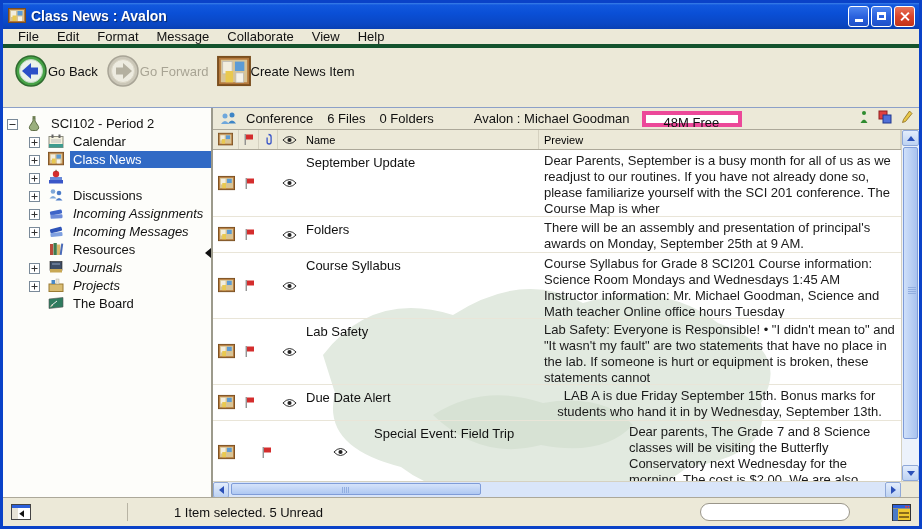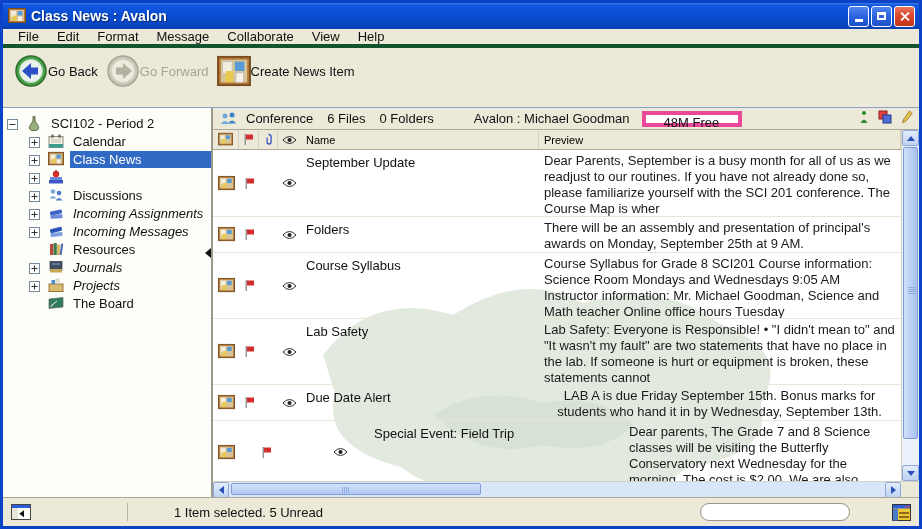--- a/index.html
+++ b/index.html
@@ -483,21 +483,21 @@
                   </svg>
                 </span>
               <span class="cell ic c3"></span>
               <span class="cell ic c4">
                   <svg width="15" height="10" viewBox="0 0 16 10">
                     <path d="M1 5 Q8 -2.5 15 5 Q8 12.5 1 5 Z" fill="none" stroke="#222"></path>
                     <circle cx="8" cy="5" r="2.2" fill="#222"></circle>
                   </svg>
                 </span>
               <span class="cell c5 name">Course Syllabus</span>
-              <span class="cell c6 preview">Course Syllabus for Grade 8 SCI201  Course information:  Science Room Mondays and Wednesdays 9:05 AM  Instructor information: Mr. Michael Goodman, Science and Math teacher Online office hours Tuesday</span>
+              <span class="cell c6 preview">Course Syllabus for Grade 8 SCI201  Course information:  Science Room Mondays and Wednesdays 1:45 AM  Instructor information: Mr. Michael Goodman, Science and Math teacher Online office hours Tuesday</span>
             </div>
 
             <div class="lrow" style="height:66px;">
               <span class="cell ic c1">
                   <svg width="17" height="17" viewBox="0 0 18 18">
                     <rect x="0.5" y="1.5" width="17" height="14" fill="#B5793C" stroke="#7A4E1E"></rect>
                     <rect x="2" y="3" width="14" height="11" fill="#D8C496"></rect>
                     <rect x="3" y="4" width="5" height="6" fill="#F2EEDF"></rect>
                     <rect x="9.5" y="4" width="5" height="4.5" fill="#5B9BD5"></rect>
                     <rect x="4.5" y="8.5" width="4" height="5.5" fill="#E9C94F"></rect>

